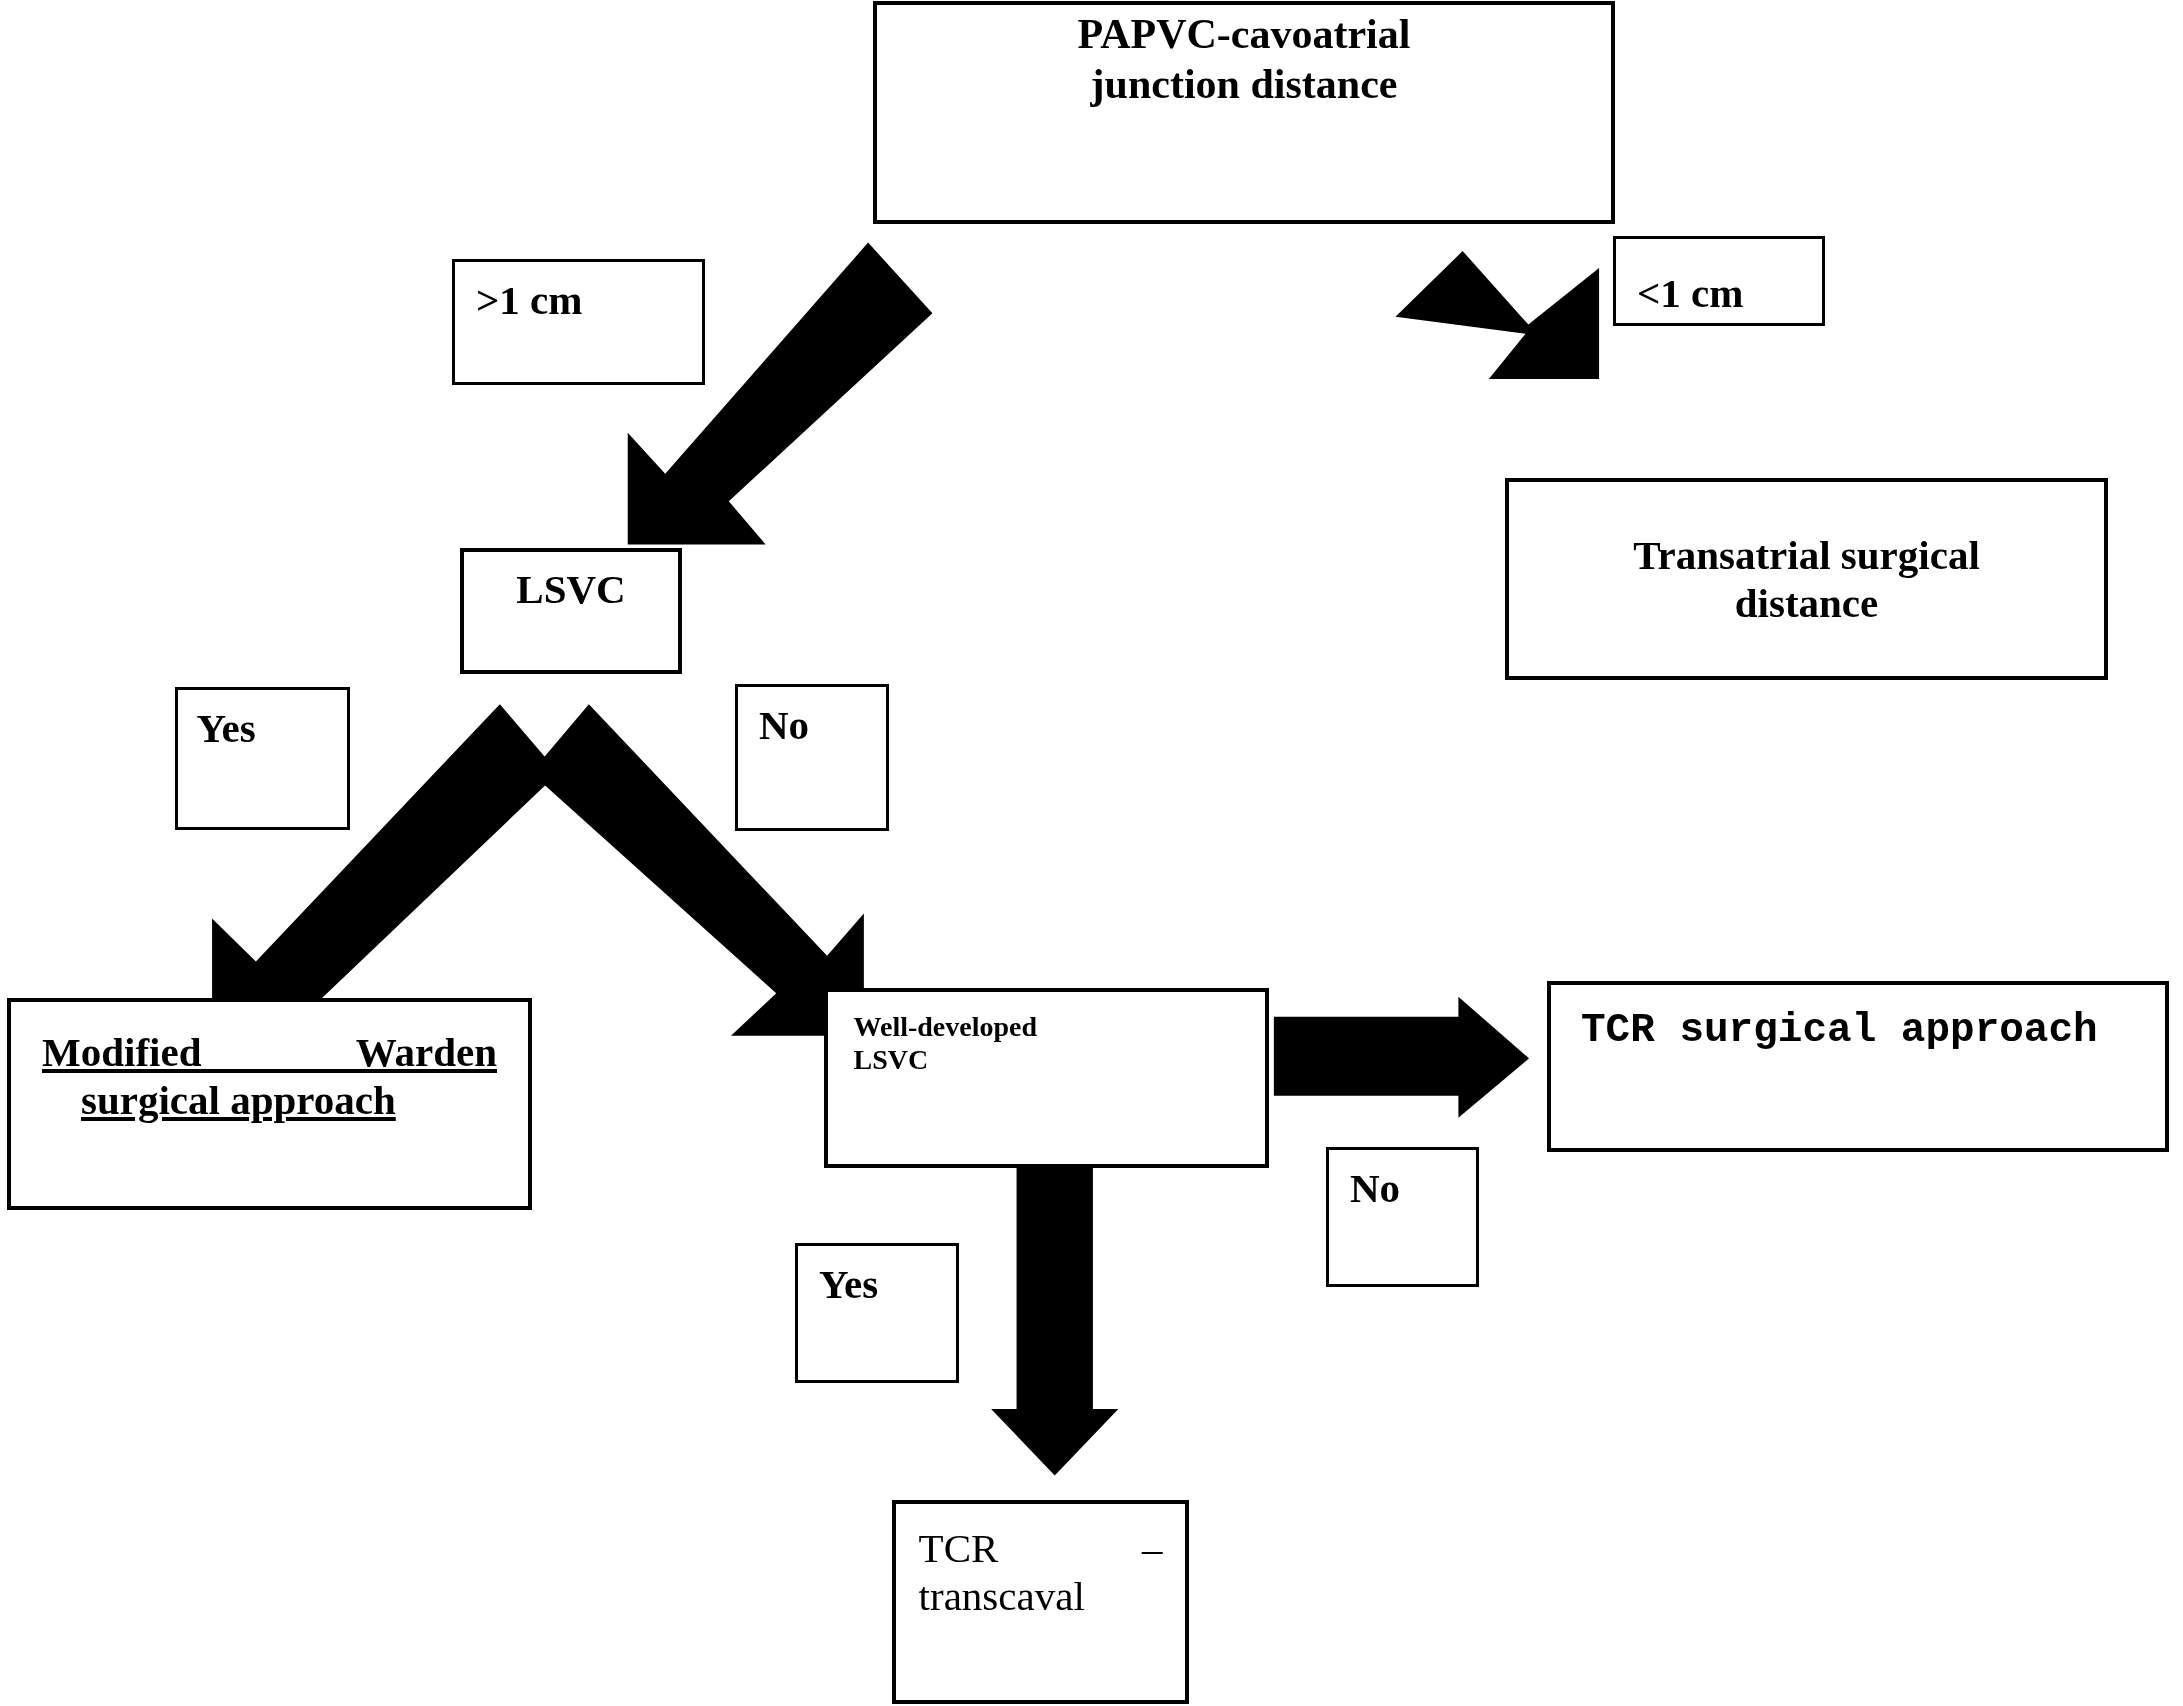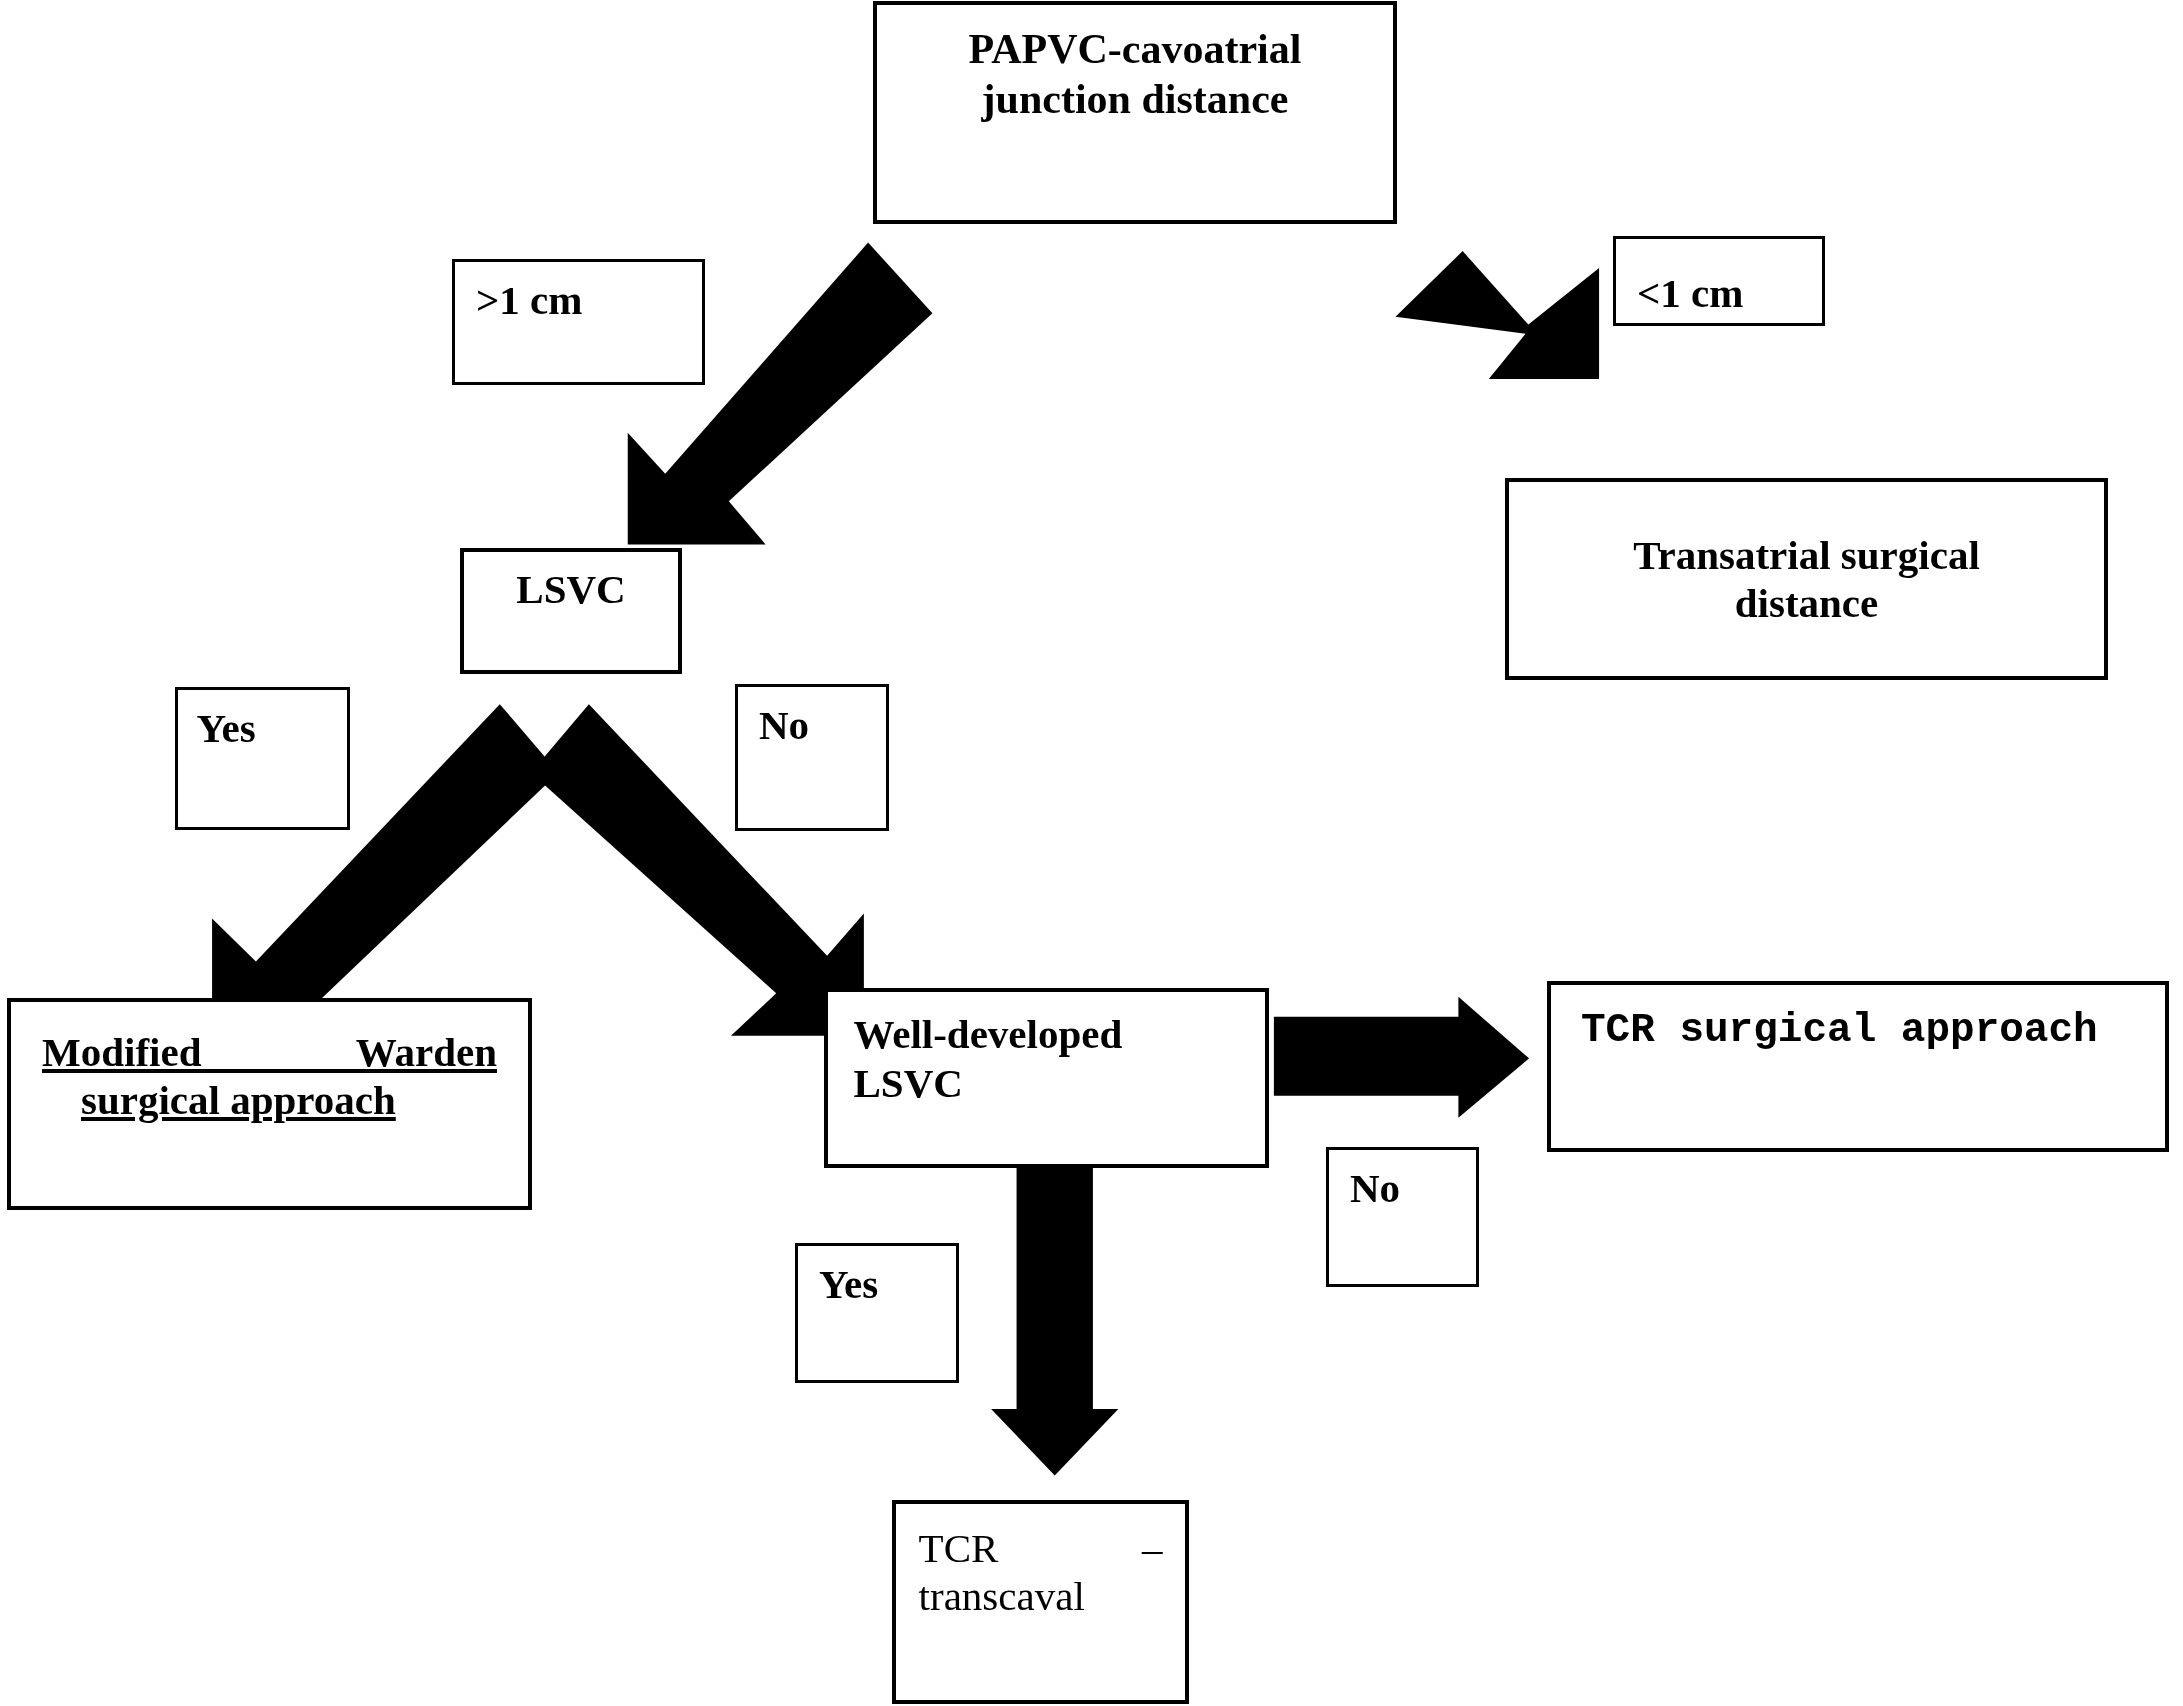--- a/index.html
+++ b/index.html
@@ -75,21 +75,21 @@
 
     <polygon points="707,996 790,1093 450,1417 510,1473 300,1473 300,1299 362,1360"></polygon>
 
     <polygon points="833,996 1170,1352 1222,1292 1222,1465 1034,1465 1098,1405 751,1093"></polygon>
 
     <polygon points="1802,1438 2063,1438 2063,1410 2163,1497 2063,1581 2063,1550 1802,1550"></polygon>
 
     <polygon points="1438,1652 1546,1652 1546,1993 1582,1993 1492,2087 1402,1993 1438,1993"></polygon>
   </svg>
 
-  <div class="node center" style="left:873px; top:1.4px; width:524px; height:223px; padding:20px 28px; align-items:flex-start;">
+  <div class="node center" style="left:873px; top:1.4px; width:742px; height:223px; padding:5px 28px; align-items:flex-start;">
     <div class="txt" style="font-size:42px;">
       <span>PAPVC-cavoatrial</span><br>
       <span>junction distance</span>
     </div>
   </div>
 
   <div class="node center" style="left:460px; top:548px; width:222px; height:126px; padding:12.7px 14px; align-items:flex-start;">
     <div class="txt" style="font-size:41px;">LSVC</div>
   </div>
 
@@ -101,21 +101,21 @@
   </div>
 
   <div class="node just" style="left:7px; top:998px; width:525px; height:212px; padding:25.5px 31px; align-items:flex-start;text-decoration:underline;">
     <div class="txt" style="font-size:41px;">
       <span style="display:block; text-align:justify; text-align-last:justify;">Modified Warden</span>
       <span style="display:block; text-align:left; text-align-last:left;margin-left:39px;">surgical approach</span>
     </div>
   </div>
 
   <div class="node left" style="left:824px; top:988px; width:445px; height:180px; padding:18.4px 25.5px; align-items:flex-start;">
-    <div class="txt" style="font-size:41px;">
+    <div class="txt" style="font-size:28px;">
       <span>Well-developed</span><br>
       <span>LSVC</span>
     </div>
   </div>
 
   <div class="node left" style="left:1547px; top:981px; width:622px; height:171px; padding:21px 30px; align-items:flex-start;">
     <div class="txt" style="font-size:41px;font-family:Liberation Mono, monospace;">TCR surgical approach</div>
   </div>
 
   <div class="node regular just" style="left:892px; top:1500px; width:297px; height:204px; padding:20px 22.6px; align-items:flex-start;">

